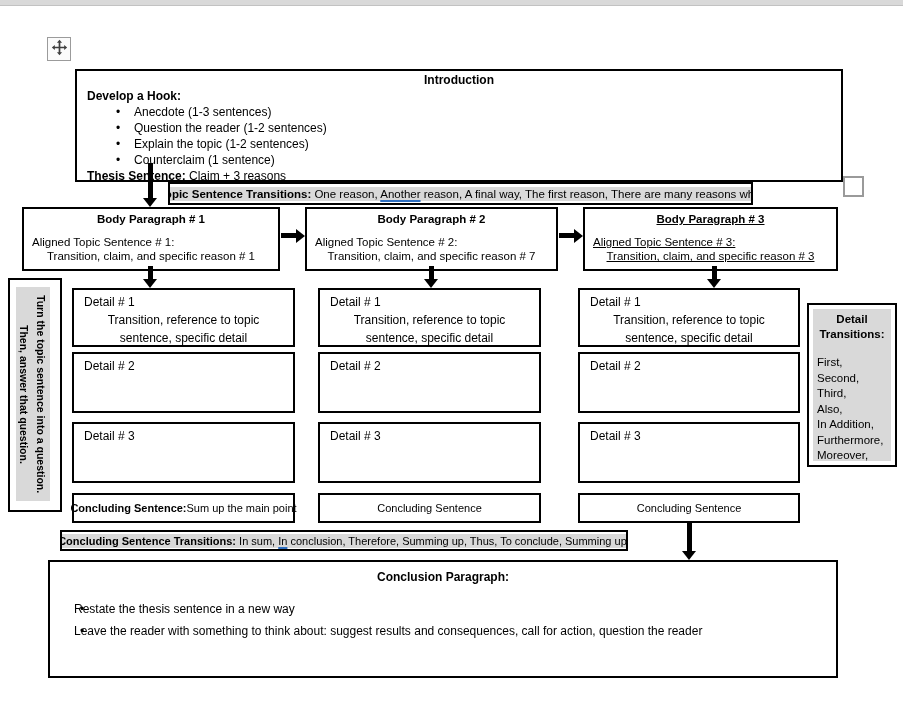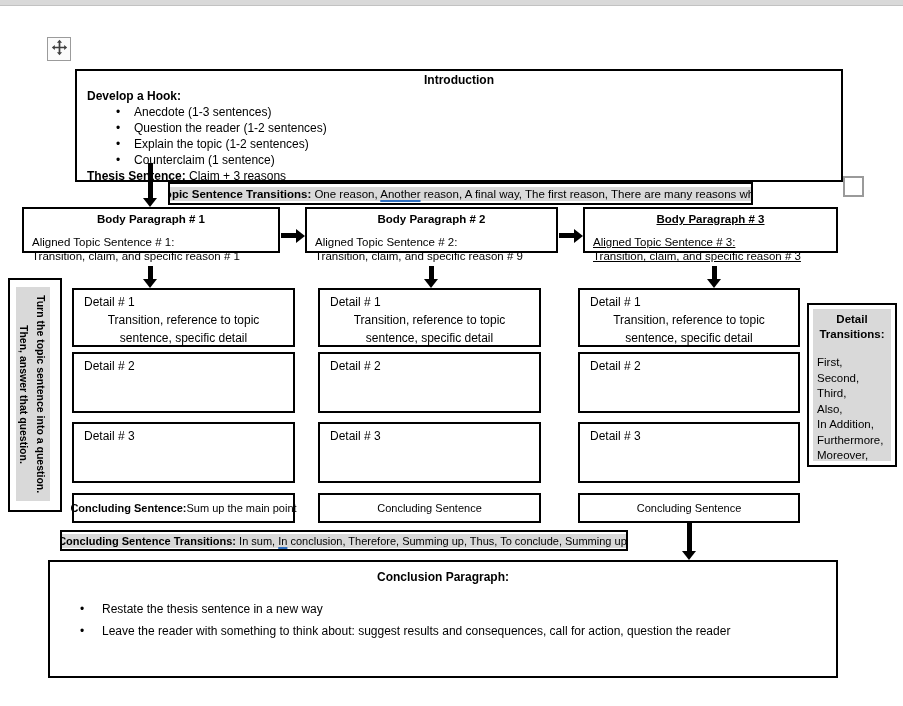--- a/index.html
+++ b/index.html
@@ -18,27 +18,27 @@
   .bullet{position:relative;padding-left:47px;}
   .bullet::before{content:"\2022";position:absolute;left:29px;top:0;}
   
   .tbar{display:flex;align-items:center;justify-content:center;font-size:11.5px;overflow:hidden;}
   .topic-bar{left:168px;top:182px;width:585px;height:23px;}
   .conc-bar{left:60px;top:530px;width:568px;height:21px;font-size:11px;}
   .hl{background:#d9d9d9;padding:1px 6px;white-space:nowrap;}
   .flag{text-decoration:underline;text-decoration-color:#2f6fc0;text-decoration-thickness:1.5px;text-underline-offset:2px;}
   .anchor-square{position:absolute;left:843px;top:176px;width:21px;height:21px;border:2px solid #9a9a9a;background:#fff;box-sizing:border-box;}
   
-  .bp{height:46px;top:207px;}
+  .bp{height:64px;top:207px;}
   .bp1{left:22px;width:258px;}
   .bp2{left:305px;width:253px;}
   .bp3{left:583px;width:255px;text-decoration:underline;}
   .bp .c-title{font-size:11.5px;margin-top:2px;}
   .bp .l1{font-size:11.5px;line-height:14px;margin-top:8px;padding:0 8px;}
-  .bp .l2{font-size:11.5px;line-height:14px;padding:0 8px;}
+  .bp .l2{font-size:11.5px;line-height:14px;padding:0 8px;text-align:center;}
   
   .shaft-v{position:absolute;width:5px;background:#000;}
   .shaft-h{position:absolute;height:5px;background:#000;}
   .head-d{position:absolute;width:0;height:0;border-left:7px solid transparent;border-right:7px solid transparent;border-top:9px solid #000;}
   .head-r{position:absolute;width:0;height:0;border-top:7px solid transparent;border-bottom:7px solid transparent;border-left:9px solid #000;}
   
   .left-note{left:8px;top:278px;width:54px;height:234px;}
   .left-note-inner{position:absolute;left:6px;right:10px;top:7px;bottom:9px;background:#d9d9d9;
       writing-mode:vertical-rl;text-align:center;font-weight:bold;font-size:10.5px;line-height:17px;padding:2px 1px;}
   
@@ -54,21 +54,21 @@
   .d1{top:288px;height:59px;}
   .d2{top:352px;height:61px;}
   .d3{top:422px;height:61px;}
   .dc{top:493px;height:30px;display:flex;align-items:center;justify-content:center;font-size:11px;white-space:nowrap;}
   .dc.plain{font-size:11px;}
   .detail .dlabel{font-size:12px;padding:5px 0 0 10px;line-height:15px;}
   .detail .dbody{text-align:center;font-size:12px;line-height:18px;width:195px;margin:1px auto 0;}
   
   .conclusion{left:48px;top:560px;width:790px;height:118px;padding-top:7px;}
   .conclusion .c-bullets{margin-top:13px;}
-  .cbullet{position:relative;padding-left:52px;font-size:12px;line-height:22px;}
+  .cbullet{position:relative;padding-left:24px;font-size:12px;line-height:22px;}
   .cbullet::before{content:"\2022";position:absolute;left:30px;top:0;}
 </style>
 </head>
 <body>
 
 <div class="canvas">
 
   <div class="top-strip"></div>
 
   <div class="move-handle">
@@ -99,21 +99,21 @@
   <div class="anchor-square"></div>
 
   <div class="box bp bp1">
     <div class="c-title">Body Paragraph # 1</div>
     <div class="l1">Aligned Topic Sentence # 1:</div>
     <div class="l2">Transition, claim, and specific reason # 1</div>
   </div>
   <div class="box bp bp2">
     <div class="c-title">Body Paragraph # 2</div>
     <div class="l1">Aligned Topic Sentence # 2:</div>
-    <div class="l2">Transition, claim, and specific reason # 9</div>
+    <div class="l2">Transition, claim, and specific reason # 7</div>
   </div>
   <div class="box bp bp3">
     <div class="c-title">Body Paragraph # 3</div>
     <div class="l1">Aligned Topic Sentence # 3:</div>
     <div class="l2">Transition, claim, and specific reason # 3</div>
   </div>
 
   <div class="shaft-h" style="left:281px;top:233px;width:16px;"></div>
   <div class="head-r" style="left:296px;top:229px;"></div>
   <div class="shaft-h" style="left:559px;top:233px;width:16px;"></div>

